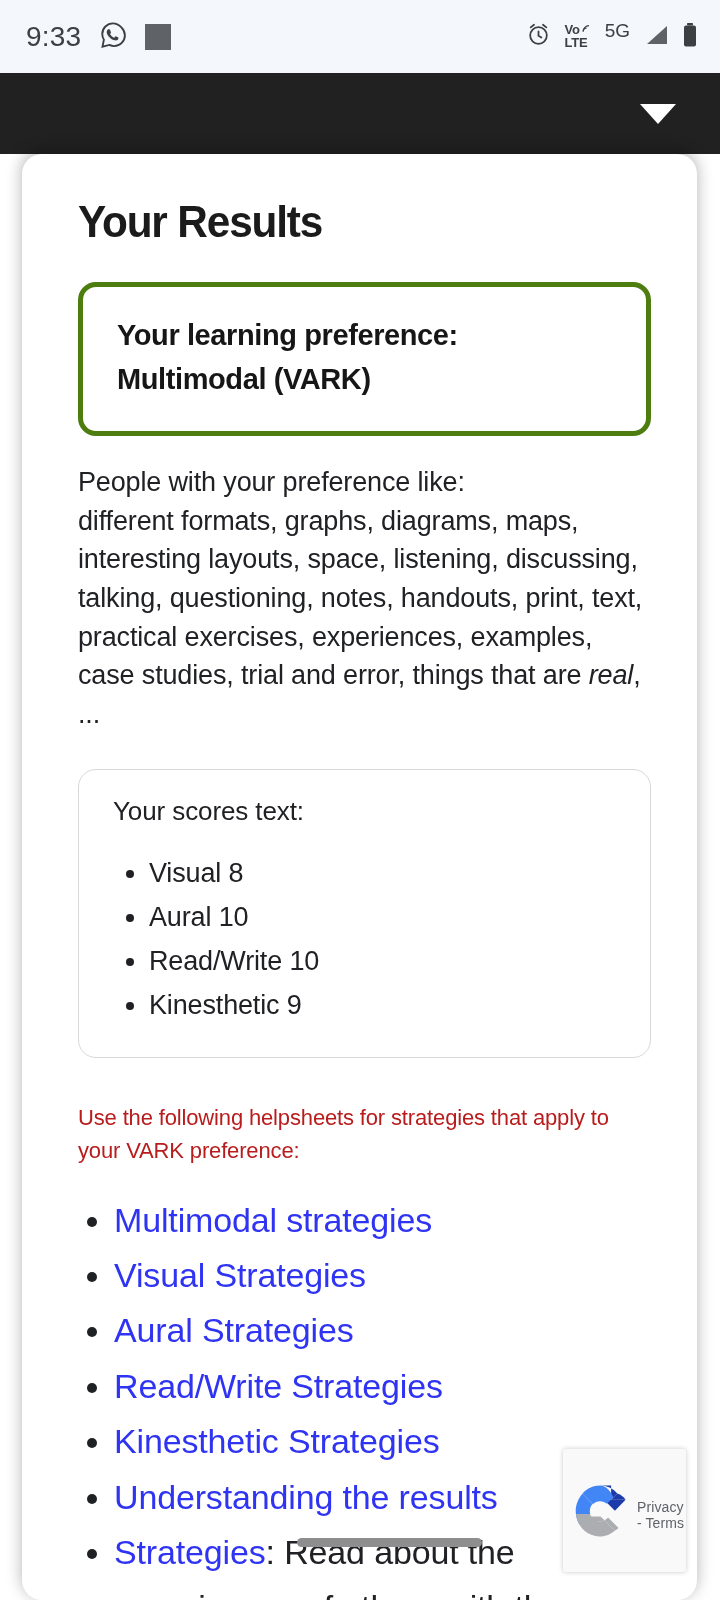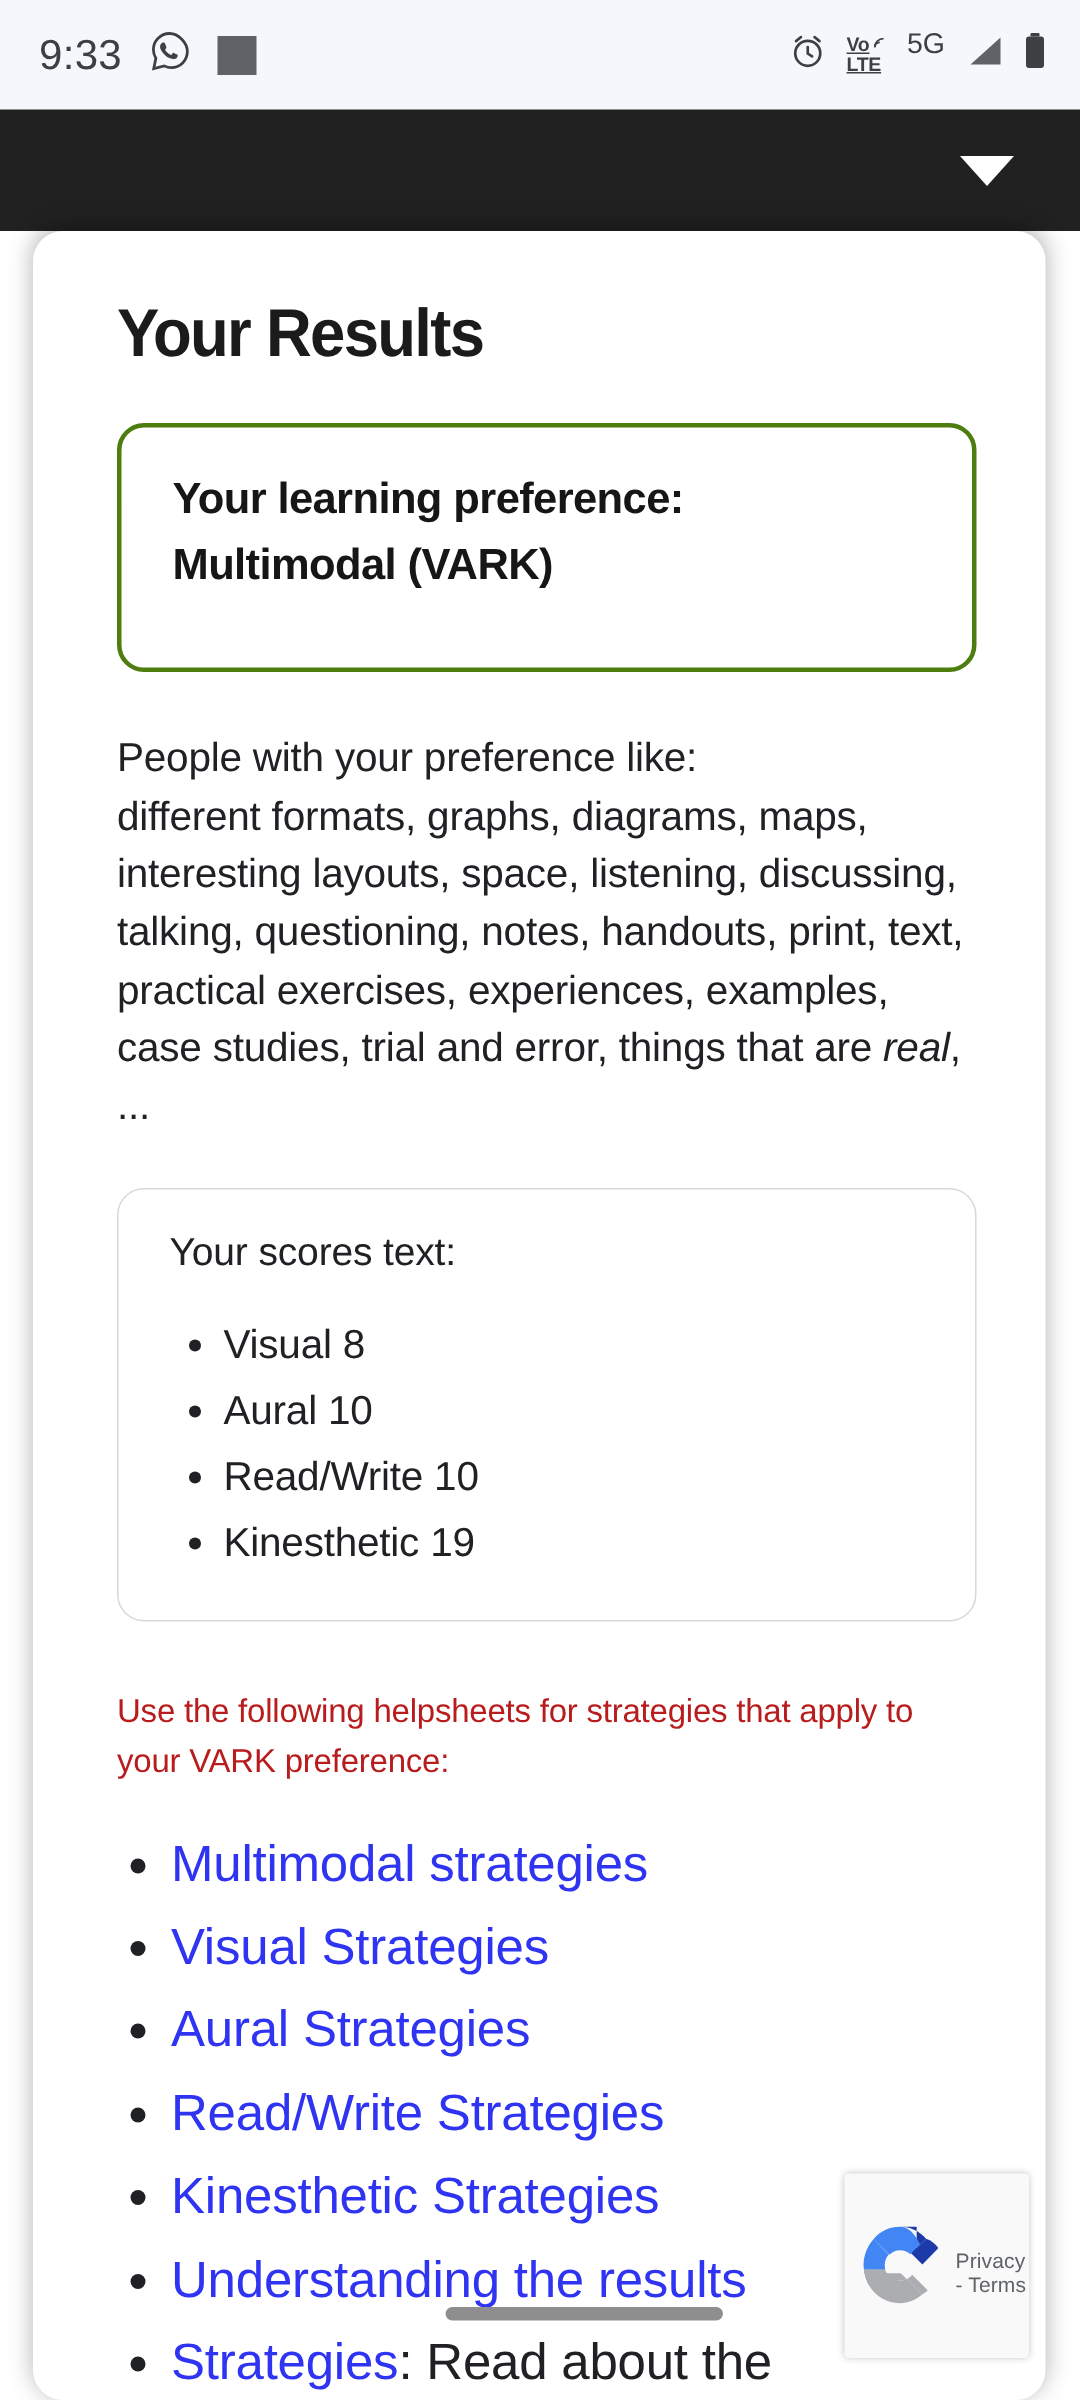--- a/index.html
+++ b/index.html
@@ -45,21 +45,20 @@
     gap: 13px;
   }
   .vo-lte {
     display: flex;
     flex-direction: column;
     line-height: 0.95;
     font-size: 13px;
     font-weight: bold;
     color: #3c4043;
     letter-spacing: -0.2px;
-    text-decoration: underline;
   }
   .vo-lte .row1 { display: flex; align-items: flex-start; }
   .net-5g {
     font-size: 19px;
     color: #3c4043;
     font-weight: 500;
     align-self: flex-start;
     margin-top: -2px;
   }
 
@@ -109,24 +108,24 @@
     font-weight: bold;
     color: #1b1b1b;
     letter-spacing: -1.2px;
     font-family: "Liberation Sans", sans-serif;
     transform: scaleX(0.94);
     transform-origin: left center;
     margin-bottom: 34px;
   }
 
   .pref-box {
-    border: 3px solid #4d7c0f;
+    border: 5px solid #4d7c0f;
     border-radius: 18px;
-    padding: 26px 34px 46px 34px;
-    margin-bottom: 38px;
+    padding: 26px 34px 30px 34px;
+    margin-bottom: 27px;
   }
   .pref-line {
     font-size: 29px;
     font-weight: bold;
     color: #161616;
     line-height: 1.52;
     letter-spacing: -0.4px;
   }
 
   .body-para {
@@ -282,21 +281,21 @@
     </div>
 
     <p class="body-para"><span>People with your preference like:</span><br><span>different formats, graphs, diagrams, maps, interesting layouts, space, listening, discussing, talking, questioning, notes, handouts, print, text, practical exercises, experiences, examples, case studies, trial and error, things that are </span><em>real</em><span>, ...</span></p>
 
     <div class="scores-box">
       <div class="scores-title">Your scores text:</div>
       <ul class="scores-list">
         <li>Visual 8</li>
         <li>Aural 10</li>
         <li>Read/Write 10</li>
-        <li>Kinesthetic 19</li>
+        <li>Kinesthetic 9</li>
       </ul>
     </div>
 
     <p class="helpsheet-para">Use the following helpsheets for strategies that apply to your VARK preference:</p>
 
     <ul class="links-list">
       <li>
         <a href="#">Multimodal strategies</a>
       </li>
       <li>

